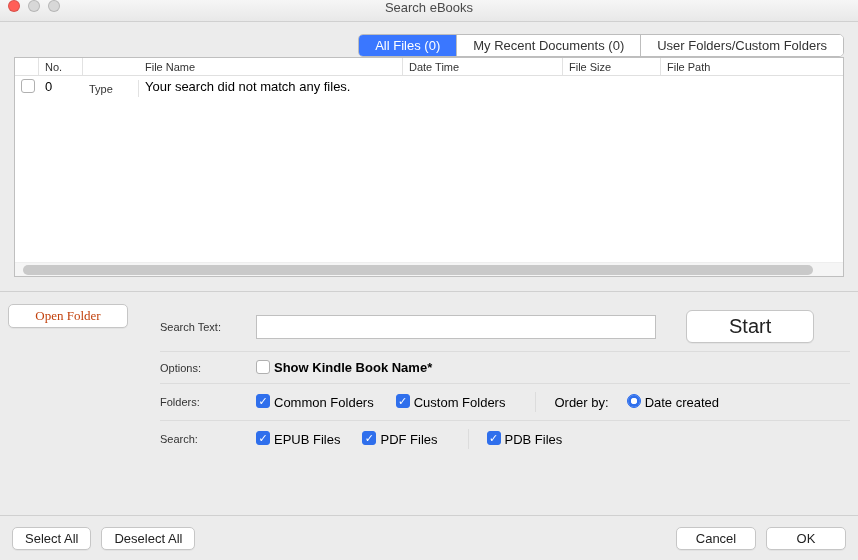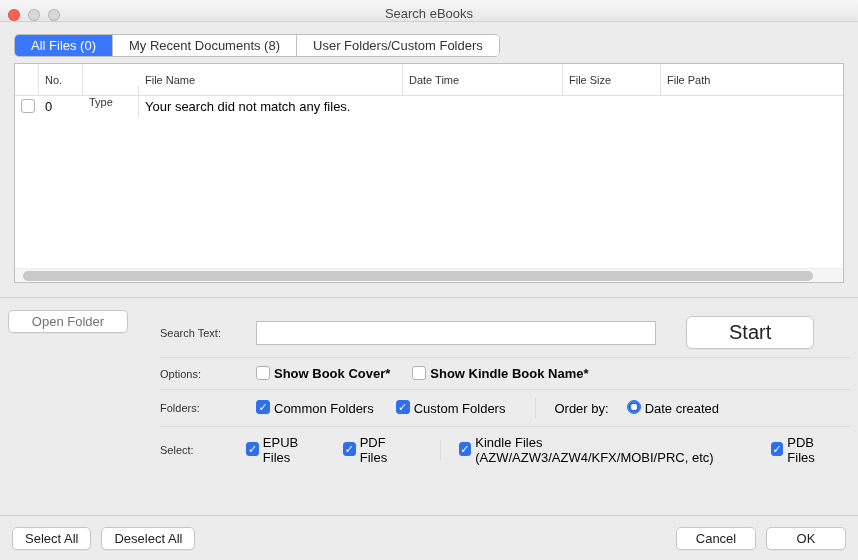--- a/index.html
+++ b/index.html
@@ -13,35 +13,34 @@
     height: 560px;
     overflow: hidden;
     display: flex;
     flex-direction: column;
   }
   .titlebar {
     height: 22px;
     background: linear-gradient(#f6f6f6,#e8e8e8);
     border-bottom: 1px solid #d0d0d0;
     display: flex;
-    align-items: flex-end;
+    align-items: flex-start;
     position: relative;
   }
   .traffic { display: flex; gap: 8px; margin-left: 8px; }
   .dot { width: 12px; height: 12px; border-radius: 50%; border: 0.5px solid rgba(0,0,0,0.15); }
   .dot.red { background: #ff5f57; }
   .dot.gray { background: #d8d8d8; }
   .title { position: absolute; left: 0; right: 0; text-align: center; font-size: 13px; color: #4a4a4a; }
   .upper {
     padding: 12px 14px 8px 14px;
   }
   .tabs {
     display: flex;
-    justify-content: flex-start;
-    margin-bottom: 6px;
+    justify-content: flex-end;
   }
   .tabgroup {
     display: flex;
     border: 1px solid #bdbdbd;
     border-radius: 5px;
     overflow: hidden;
     background: #fff;
   }
   .tab {
     padding: 3px 16px;
@@ -59,21 +58,21 @@
     height: 220px;
     display: flex;
     flex-direction: column;
   }
   .thead {
     display: flex;
     background: #fff;
     border-bottom: 1px solid #e0e0e0;
     font-size: 11px;
     color: #333;
-    height: 32px;
+    height: 18px;
     align-items: center;
   }
   .th {
     padding: 0 6px;
     border-right: 1px solid #e2e2e2;
     height: 100%;
     display: flex;
     align-items: center;
   }
   .th:last-child { border-right: none; }
@@ -120,21 +119,21 @@
   .rightcol { flex: 1; }
   .btn {
     background: #fff;
     border: 1px solid #c6c6c6;
     border-radius: 5px;
     padding: 3px 12px;
     font-size: 13px;
     color: #222;
     box-shadow: 0 1px 0 rgba(0,0,0,0.04);
   }
-  .btn.disabled { color: #737373; }
+  .btn.disabled { color: #c2410c; font-family: Liberation Serif, serif; }
   .btn.big { font-size: 20px; padding: 4px 42px; border-radius: 6px; }
   .row {
     display: flex;
     align-items: center;
     gap: 10px;
     padding: 8px 0;
     border-bottom: 1px solid #dcdcdc;
   }
   .row:last-child { border-bottom: none; }
   .row-label { width: 86px; font-size: 11px; color: #333; }
@@ -190,21 +189,21 @@
     <div class="dot gray"></div>
     <div class="dot gray"></div>
   </div>
   <div class="title">Search eBooks</div>
 </div>
 
 <div class="upper">
   <div class="tabs">
     <div class="tabgroup">
       <div class="tab active">All Files (0)</div>
-      <div class="tab">My Recent Documents (8)</div>
+      <div class="tab">My Recent Documents (0)</div>
       <div class="tab">User Folders/Custom Folders</div>
     </div>
   </div>
 
   <div class="table-wrap">
     <div class="thead">
       <div class="th col-chk"></div>
       <div class="th col-no">No.</div>
       <div class="th col-type">Type</div>
       <div class="th col-name">File Name</div>
@@ -235,24 +234,20 @@
       <div class="row-label">Search Text:</div>
       <input class="textinput" type="text" value="" style="">
       <div style="flex:0 0 10px"></div>
       <button class="btn big">Start</button>
     </div>
 
     <div class="row">
       <div class="row-label">Options:</div>
       <span class="opt">
         <span class="chk"></span>
-        <b>Show Book Cover*</b>
-      </span>
-      <span class="opt">
-        <span class="chk"></span>
         <b>Show Kindle Book Name*</b>
       </span>
     </div>
 
     <div class="row">
       <div class="row-label">Folders:</div>
       <span class="opt">
         <span class="chkblue"></span>
         <span>Common Folders</span>
       </span>
@@ -262,34 +257,30 @@
       </span>
       <div class="vline"></div>
       <span>Order by:</span>
       <span class="opt" style="margin-left:8px">
         <span class="radio on"></span>
         <span>Date created</span>
       </span>
     </div>
 
     <div class="row" style="border-bottom:none">
-      <div class="row-label">Select:</div>
+      <div class="row-label">Search:</div>
       <span class="opt">
         <span class="chkblue"></span>
         <span>EPUB Files</span>
       </span>
       <span class="opt">
         <span class="chkblue"></span>
         <span>PDF Files</span>
       </span>
       <div class="vline"></div>
-      <span class="opt">
-        <span class="chkblue"></span>
-        <span>Kindle Files (AZW/AZW3/AZW4/KFX/MOBI/PRC, etc)</span>
-      </span>
       <span class="opt">
         <span class="chkblue"></span>
         <span>PDB Files</span>
       </span>
     </div>
   </div>
 </div>
 
 <div class="footer">
   <button class="btn">Select All</button>

